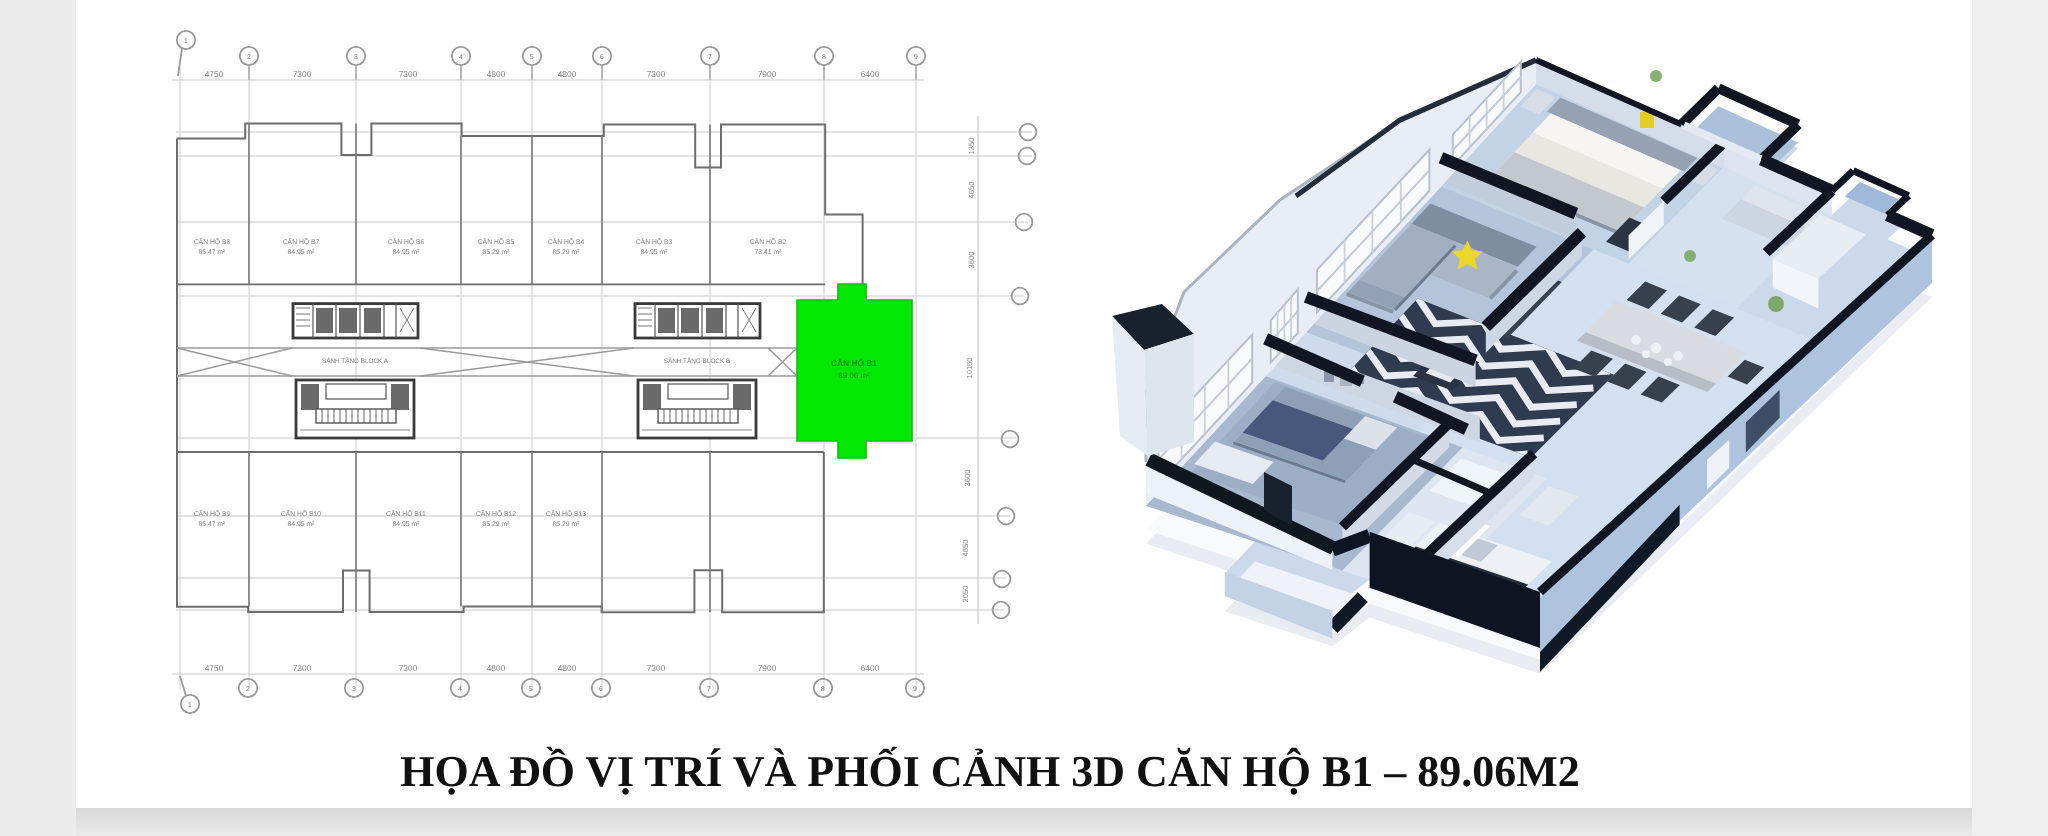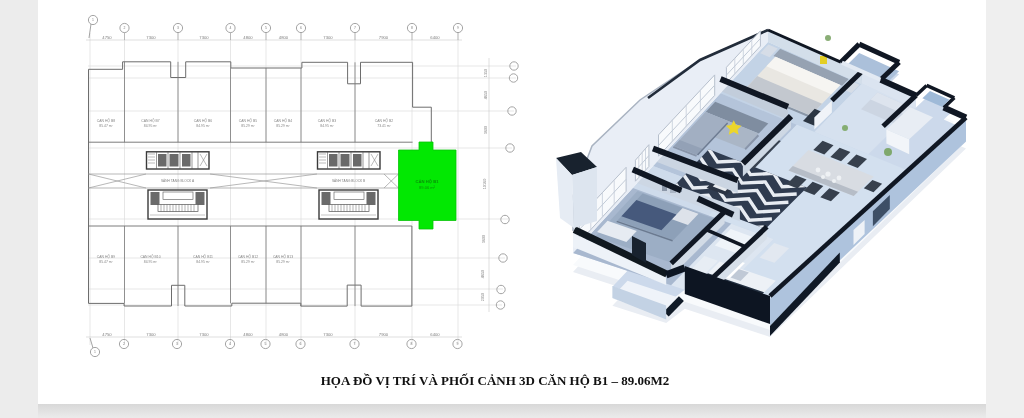--- a/index.html
+++ b/index.html
@@ -436,14 +436,14 @@
 
 <path d="M831.9,100.5 L814.3,117.6 L814.3,129.6 L831.9,112.5 Z" fill="#f0f3f8"></path>
 
 <circle cx="888" cy="152" r="4" fill="#7fa86d"></circle>
 <circle cx="845" cy="128" r="3" fill="#85ad72"></circle>
 <circle cx="828" cy="38" r="3" fill="#8aae76"></circle>
 
 </g>
 </svg>
 
-<div style="position:absolute;left:0;top:373px;width:990px;text-align:center;font-family:'Liberation Serif',serif;font-weight:bold;font-size:13px;color:#111;">HỌA ĐỒ VỊ TRÍ VÀ PHỐI CẢNH 3D CĂN HỘ B1 – 89.06M2</div>
+<div style="position:absolute;left:0;top:373px;width:990px;text-align:center;font-family:'Liberation Serif',serif;font-weight:bold;font-size:22px;color:#111;">HỌA ĐỒ VỊ TRÍ VÀ PHỐI CẢNH 3D CĂN HỘ B1 – 89.06M2</div>
 </div>
 
 </body></html>

